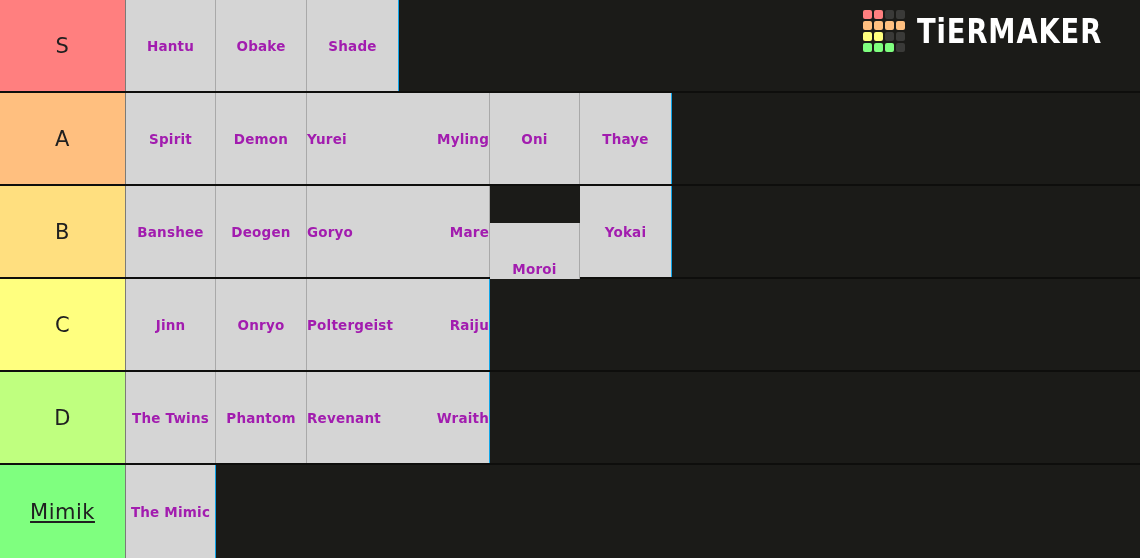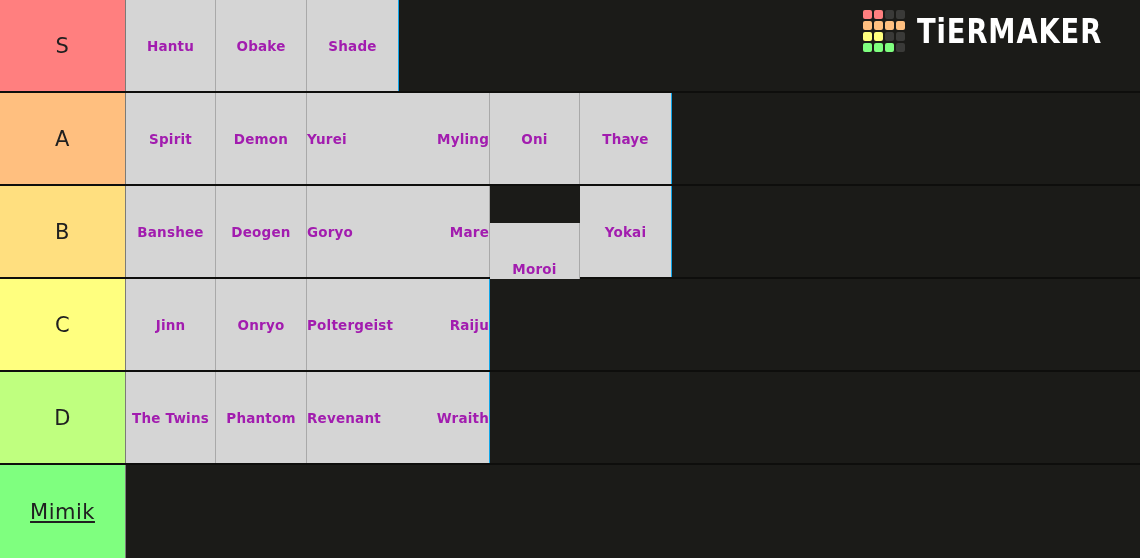--- a/index.html
+++ b/index.html
@@ -217,16 +217,21 @@
             <span>Phantom</span>
           </div>
           <div class="item dual" style="width: 183px; flex: 0 0 183px;">
             <span>Revenant</span>
             <span>Wraith</span>
           </div>
         </div>
       </div>
       <div class="row">
         <div class="tier-label" style="background: rgb(127, 255, 127); text-decoration: underline;">Mimik</div>
+        <div class="items">
+          <div class="item" style="width: 90px; flex: 0 0 90px;">
+            <span>The Mimic</span>
+          </div>
+        </div>
       </div>
     </div>
 
 </div>
 
 </body></html>

